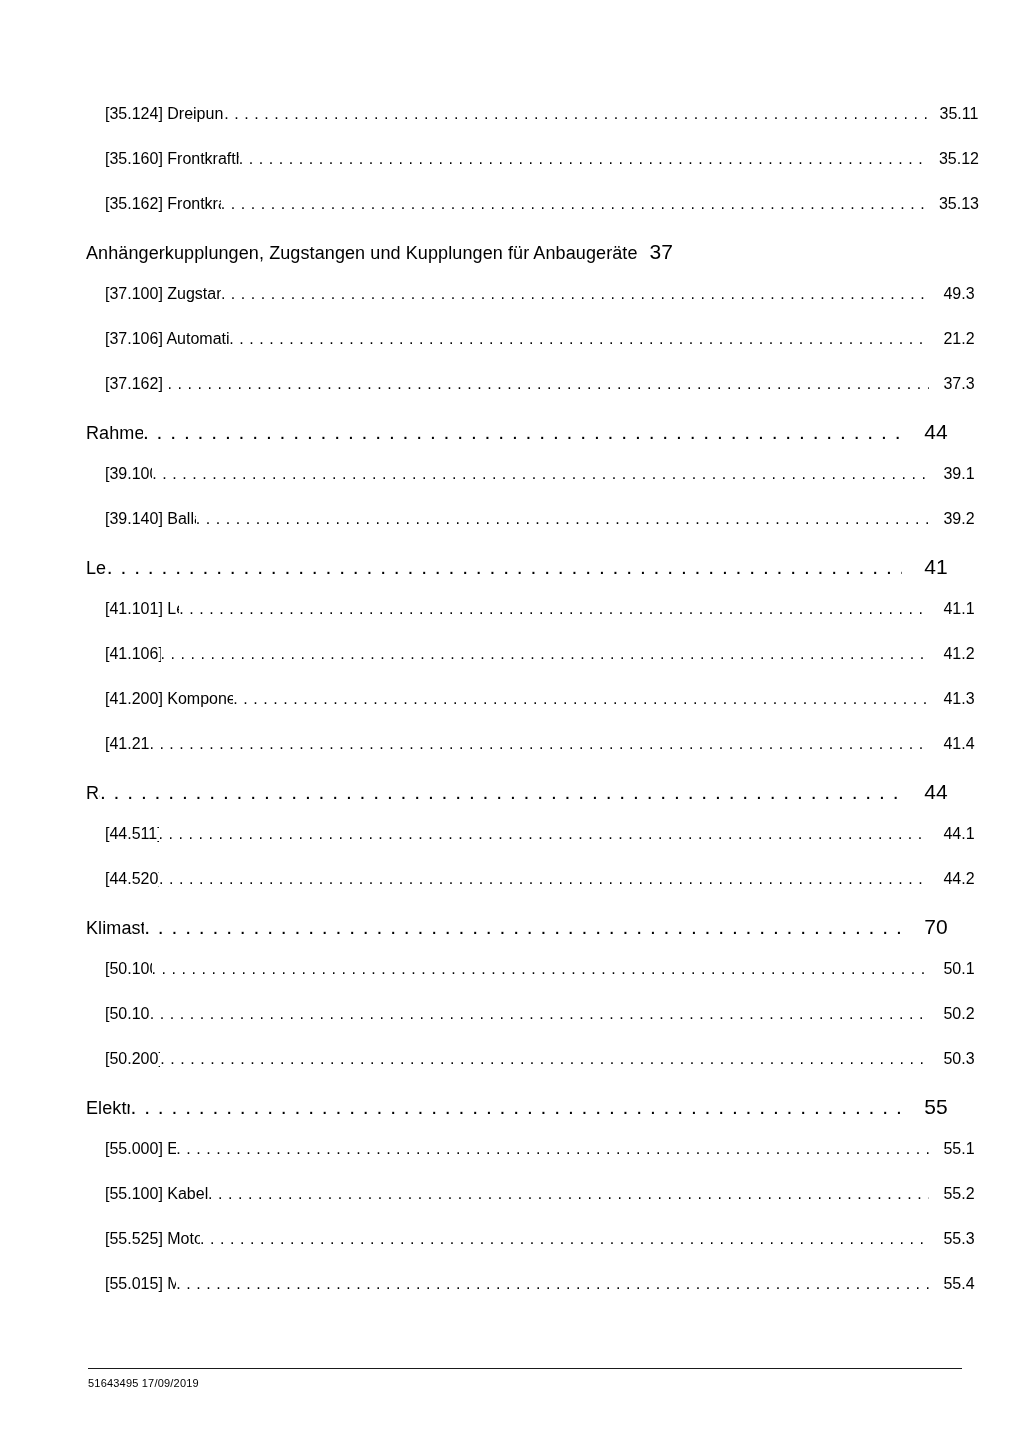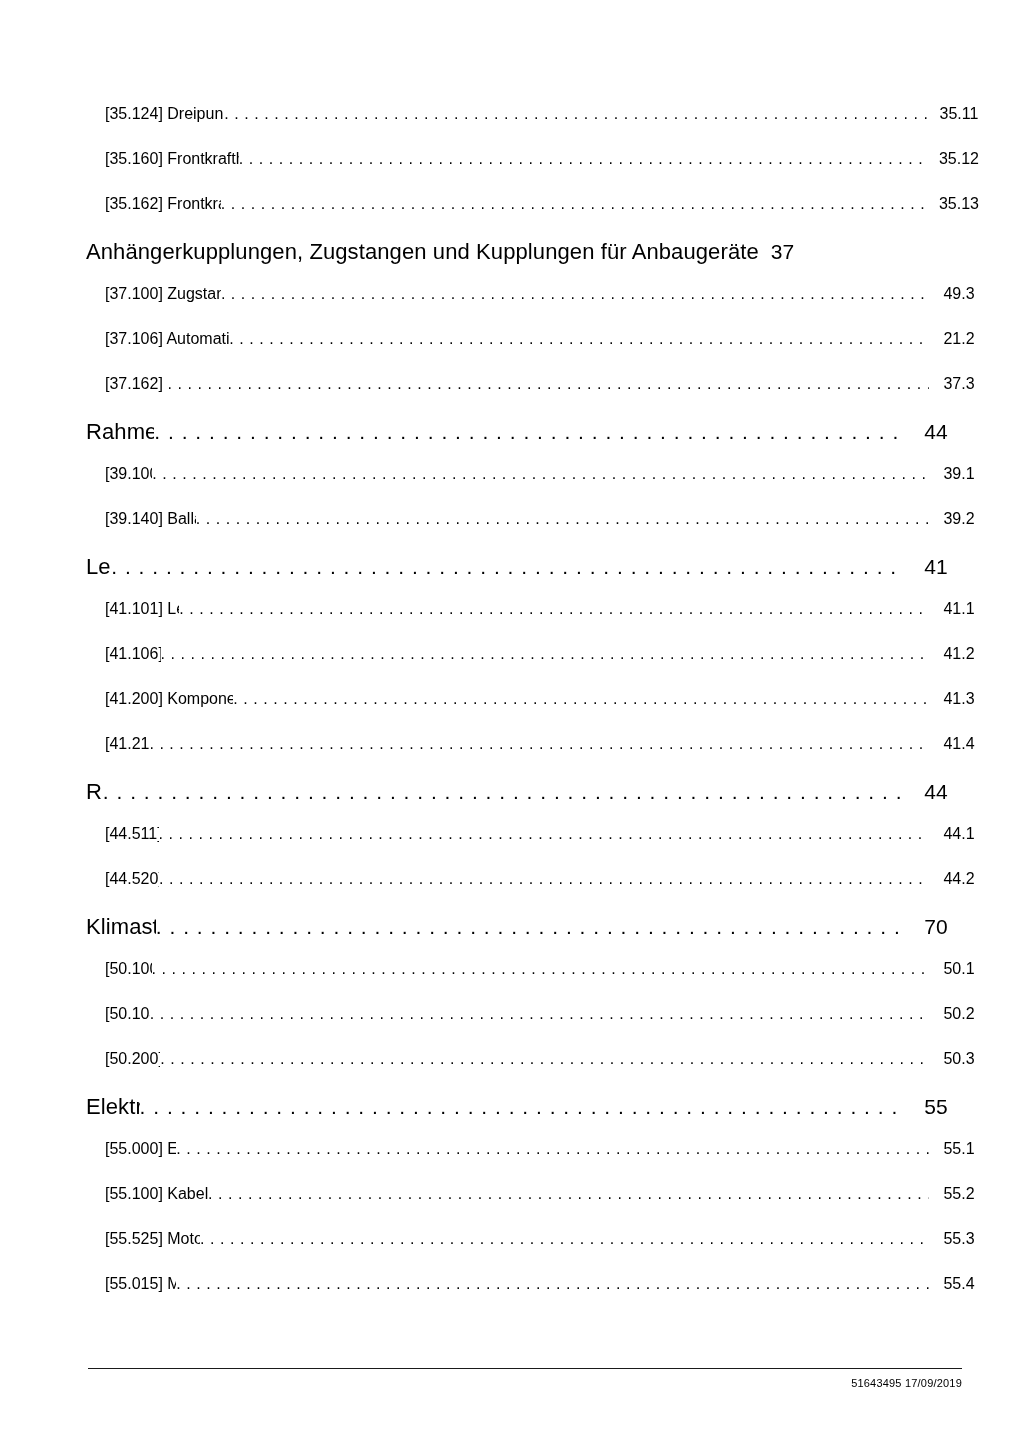--- a/index.html
+++ b/index.html
@@ -66,21 +66,21 @@
 
   
   .section {
     font-size: 21px;
     line-height: 26px;
     letter-spacing: 0.1px;
     margin-left: 0px;
     height: 45px;
     align-items: baseline;
   }
-  .section .title { font-size: 22px; }
+  .section .title { font-size: 18px; }
   .section .leader { font-size: 21px; letter-spacing: 1.0px; }
   .section .pageno {
     font-size: 21px;
     min-width: 52px;
     padding-left: 8px;
   }
   
   .section.no-leader .leader { flex: 0 0 auto; }
   .section.no-leader .leader::before { content: ""; }
   .section.no-leader .pageno { padding-left: 12px; min-width: 0; }
@@ -108,21 +108,21 @@
     top: 1368px;
     width: 874px;
     height: 0;
     border-top: 1.6px solid #1a1a1a;
   }
   .footer-text {
     position: absolute;
     left: 88px;
     top: 1376px;
     width: 874px;
-    text-align: right;
+    text-align: left;
     font-size: 11px;
     line-height: 14px;
     color: #000000;
     letter-spacing: 0.2px;
   }
 </style>
 </head>
 <body>
 
 <div class="page">

